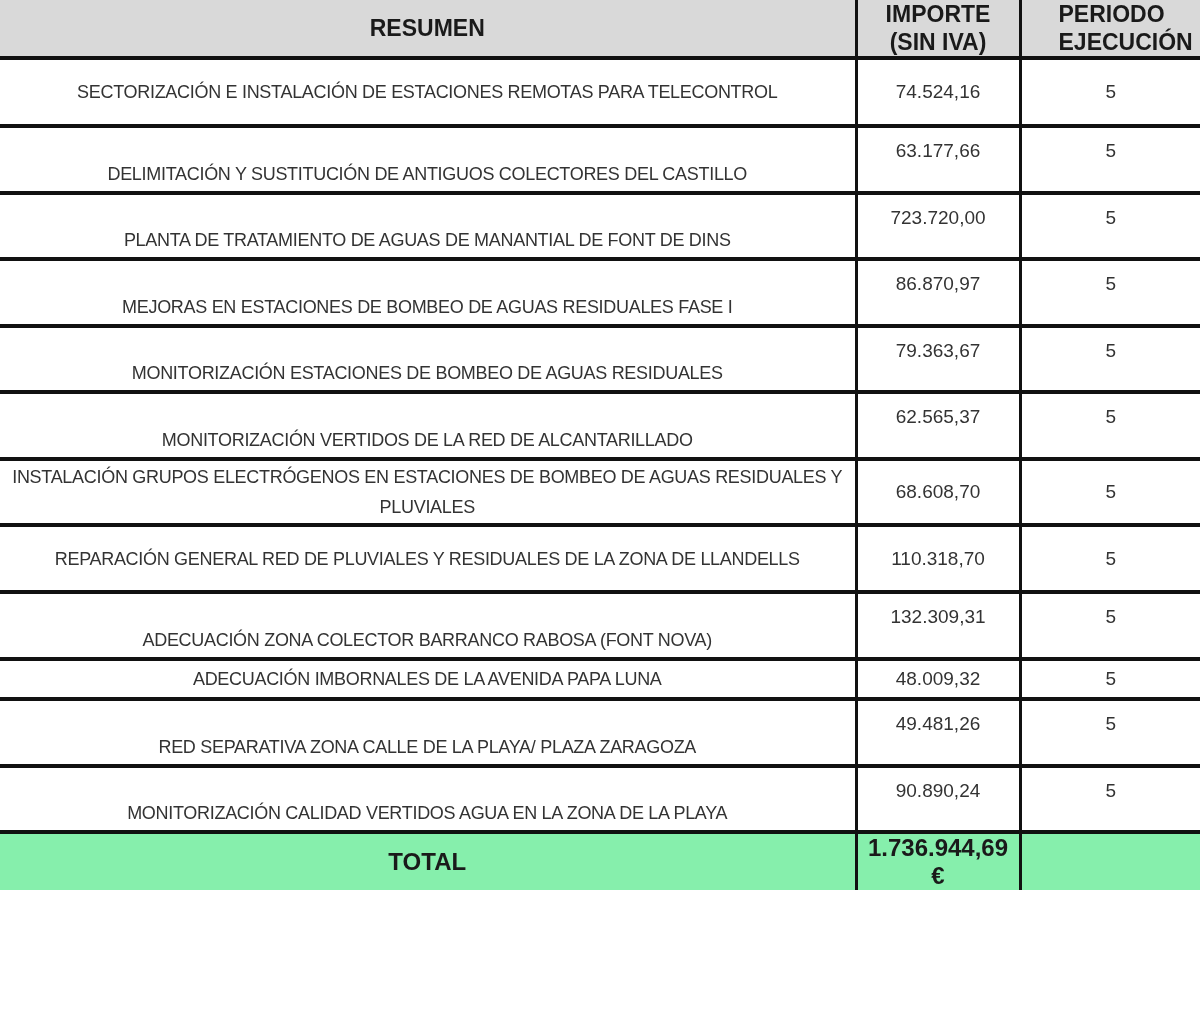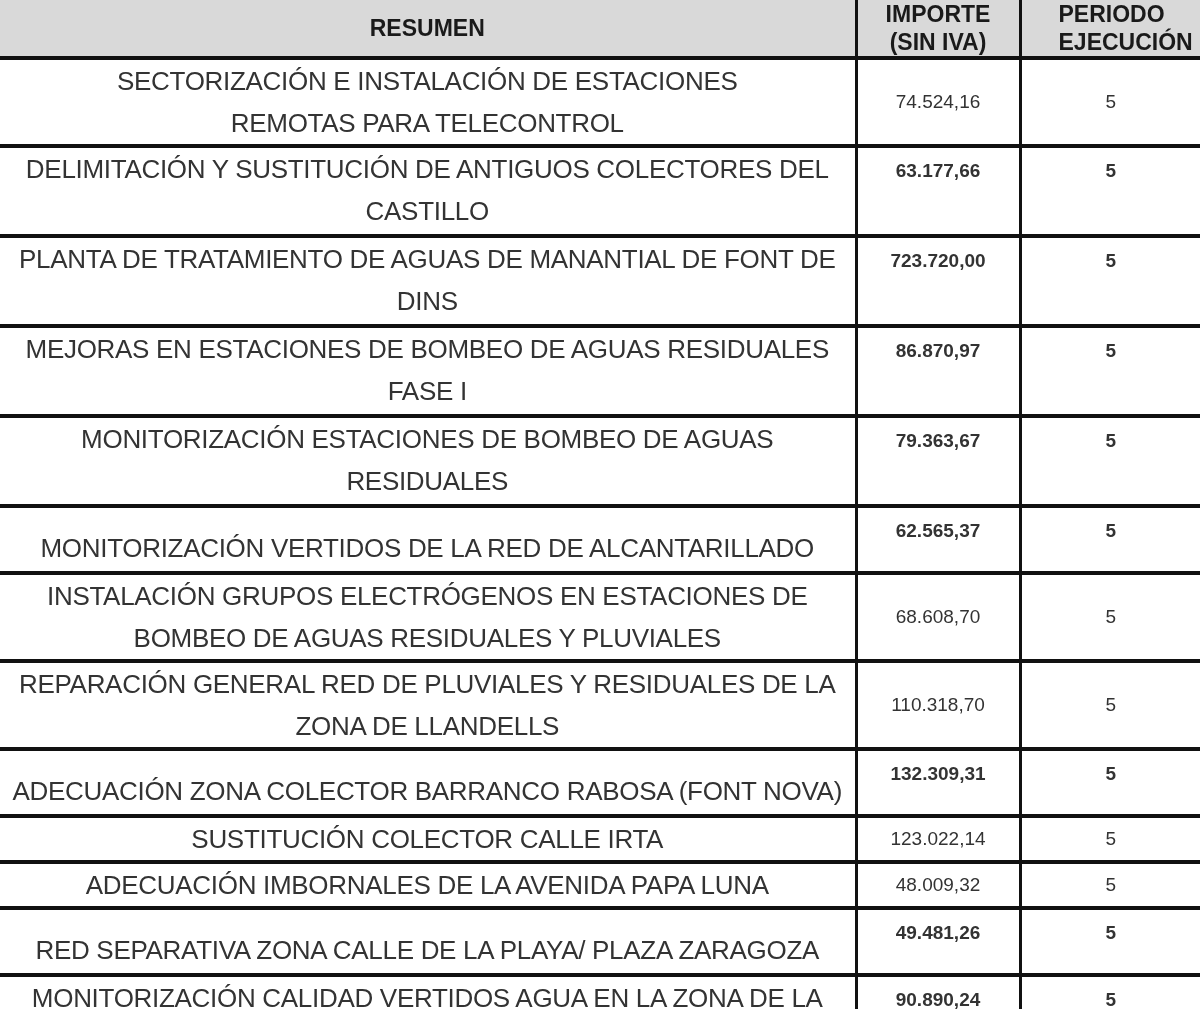--- a/index.html
+++ b/index.html
@@ -4,24 +4,24 @@
 <style>
   html, body { margin:0; padding:0; background:#fff; }
   body { width:1200px; height:1009px; overflow:hidden; font-family:"Liberation Sans", sans-serif; color:#2a2a2a; }
   table { border-collapse:collapse; width:1200px; table-layout:fixed;border-radius:11px; }
   col.c1 { width:856px; } col.c2 { width:164px; } col.c3 { width:180px; }
   th, td { border-left:3px solid #6d28d9; border-right:3px solid #111; padding:0 4px; text-align:center; vertical-align:middle; }
   th:first-child, td:first-child { border-left:none; }
   th:last-child, td:last-child { border-right:none; }
   tr { border-bottom:4px solid #111; }
   thead th { background:#d9d9d9; font-weight:bold; font-size:23px; color:#1a1a1a; line-height:28px; }
-  td.desc { font-size:26px; line-height:42px; letter-spacing:-0.3px; color:#333; }
+  td.desc { font-size:18px; line-height:30px; letter-spacing:-0.3px; color:#333; }
   td.desc.bottom { vertical-align:bottom; padding-bottom:2px; }
   td.amt, td.per { font-size:19px; color:#333; vertical-align:middle; }
-  td.amt.top, td.per.top { vertical-align:top; padding-top:12px;font-weight:bold; }
+  td.amt.top, td.per.top { vertical-align:top; padding-top:12px; }
   tr.total td { background:#86efac; font-weight:bold; font-size:24px; color:#1a1a1a; border-bottom:none; }
   tr.total { border-bottom:none; }
 </style>
 </head>
 <body>
 
 <table>
   <colgroup>
       <col class="c1">
       <col class="c2">
@@ -74,25 +74,20 @@
       <td class="desc">REPARACIÓN GENERAL RED DE PLUVIALES Y RESIDUALES DE LA ZONA DE LLANDELLS</td>
       <td class="amt">110.318,70</td>
       <td class="per">5</td>
     </tr>
     <tr style="height:67px">
       <td class="desc bottom">ADECUACIÓN ZONA COLECTOR BARRANCO RABOSA (FONT NOVA)</td>
       <td class="amt top">132.309,31</td>
       <td class="per top">5</td>
     </tr>
     <tr style="height:40px">
-      <td class="desc">SUSTITUCIÓN COLECTOR CALLE IRTA</td>
-      <td class="amt">123.022,14</td>
-      <td class="per">5</td>
-    </tr>
-    <tr style="height:40px">
       <td class="desc">ADECUACIÓN IMBORNALES DE LA AVENIDA PAPA LUNA</td>
       <td class="amt">48.009,32</td>
       <td class="per">5</td>
     </tr>
     <tr style="height:67px">
       <td class="desc bottom">RED SEPARATIVA ZONA CALLE DE LA PLAYA/ PLAZA ZARAGOZA</td>
       <td class="amt top">49.481,26</td>
       <td class="per top">5</td>
     </tr>
     <tr style="height:66px">

